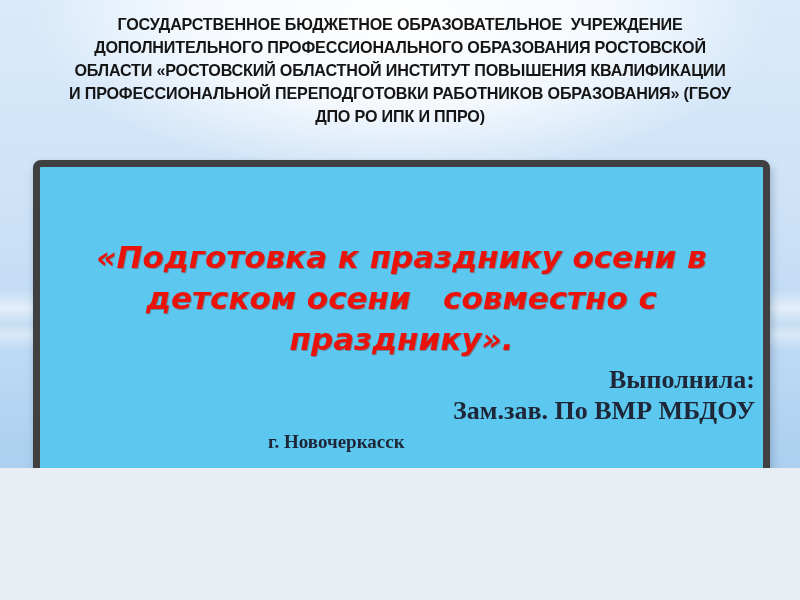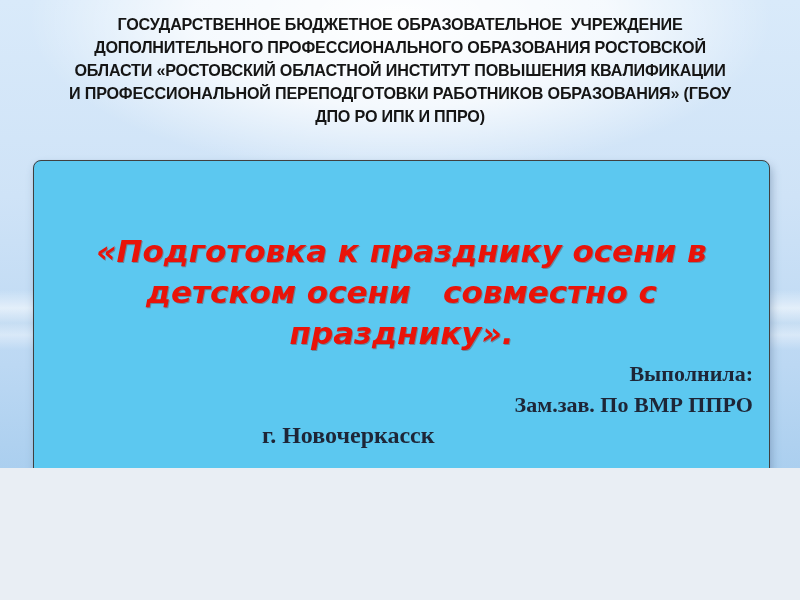--- a/index.html
+++ b/index.html
@@ -33,51 +33,51 @@
     font-size:17px;line-height:23px;
     letter-spacing:-0.2px;
     transform:scaleX(.95);
   }
   .header .hline{white-space:pre;}
   .content-box{
     position:absolute;left:33px;top:160px;
     width:737px;height:381px;
     box-sizing:border-box;
     background:#5cc8f0;
-    border:1px solid #404040;
+    border:7px solid #404040;
     border-radius:8px;
     box-shadow:2px 5px 9px rgba(88,118,150,.45), 0 0 1px rgba(160,190,215,.8);
   }
   .title{
     margin-top:70px;
     text-align:center;
     font-family:"DejaVu Sans",sans-serif;
     font-style:italic;
     font-weight:700;
     font-size:31px;line-height:41px;
     color:#e91309;
     text-shadow:1px 1px 0 rgba(120,20,10,.35);
   }
   .title .tline{white-space:pre;}
   .credits{
     margin-top:4px;
-    padding-right:16px;
+    padding-right:8px;
     text-align:right;
     font-family:"Liberation Serif","DejaVu Serif",serif;
     font-weight:700;
-    font-size:22px;line-height:31px;
+    font-size:26px;line-height:31px;
     color:#1e2637;
   }
   .credits .cline{white-space:pre;}
   .city{
     padding-left:228px;
     text-align:left;
     font-family:"Liberation Serif","DejaVu Serif",serif;
     font-weight:700;
-    font-size:24px;line-height:31px;
+    font-size:19px;line-height:31px;
     color:#1e2637;
     white-space:pre;
   }
 </style>
 </head>
 <body>
 
 <div class="slide">
   <div class="bg"></div>
   <div class="sheen"></div>
@@ -92,18 +92,18 @@
 
   <div class="content-box">
     <div class="title">
       <div class="tline">«Подготовка к празднику осени в</div>
       <div class="tline">детском осени   совместно с</div>
       <div class="tline">празднику».</div>
     </div>
 
     <div class="credits">
       <div class="cline">Выполнила:</div>
-      <div class="cline">Зам.зав. По ВМР ППРО</div>
+      <div class="cline">Зам.зав. По ВМР МБДОУ</div>
     </div>
 
     <div class="city">г. Новочеркасск</div>
   </div>
 </div>
 
 </body></html>

